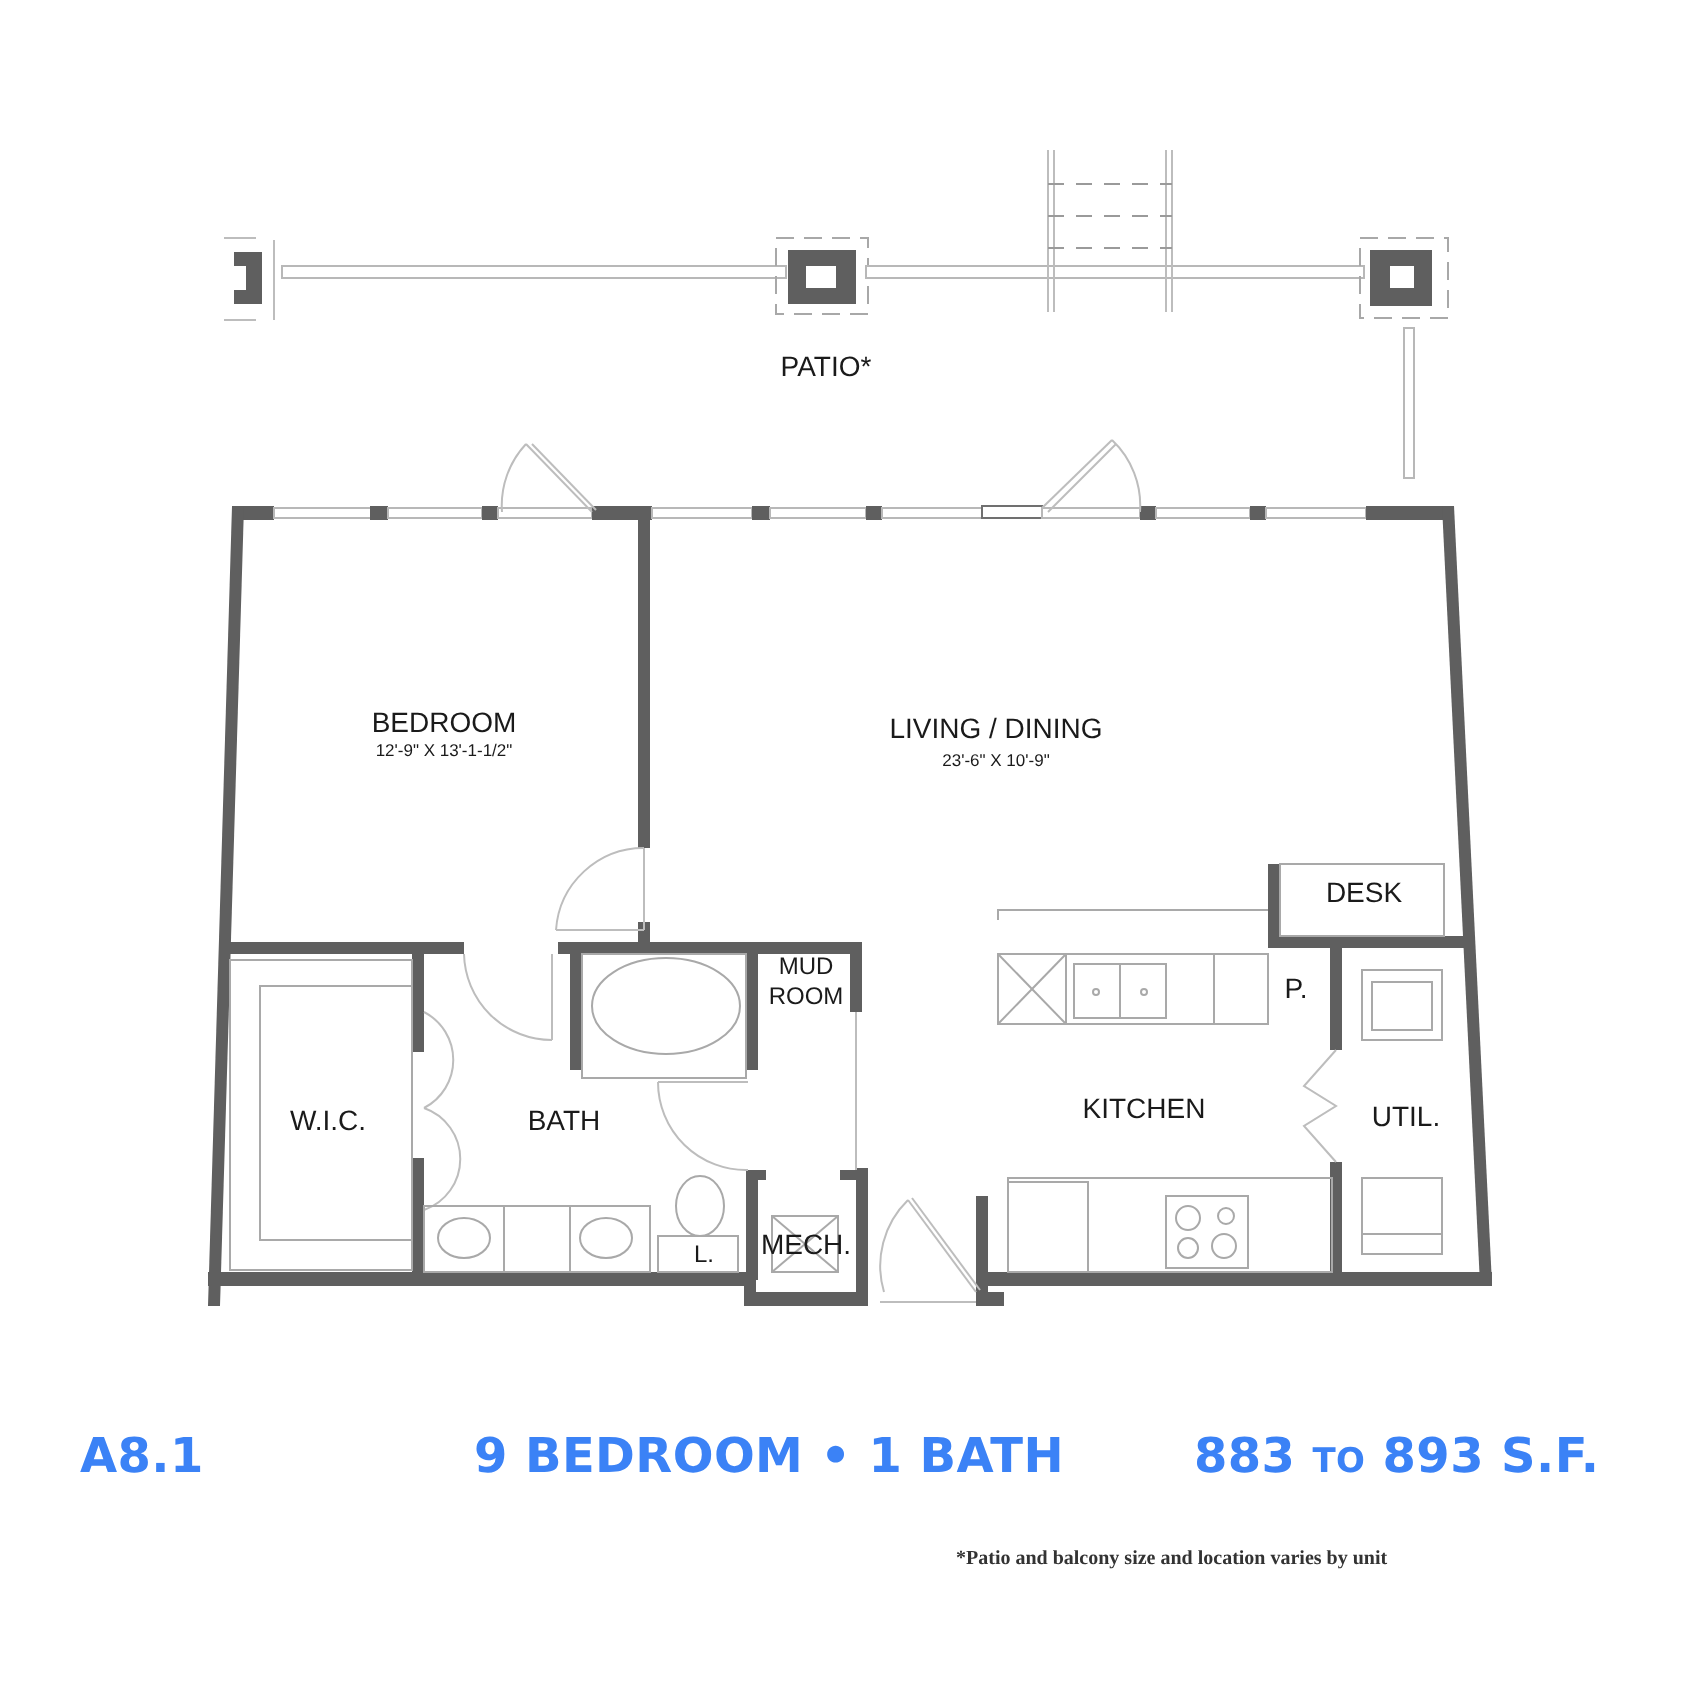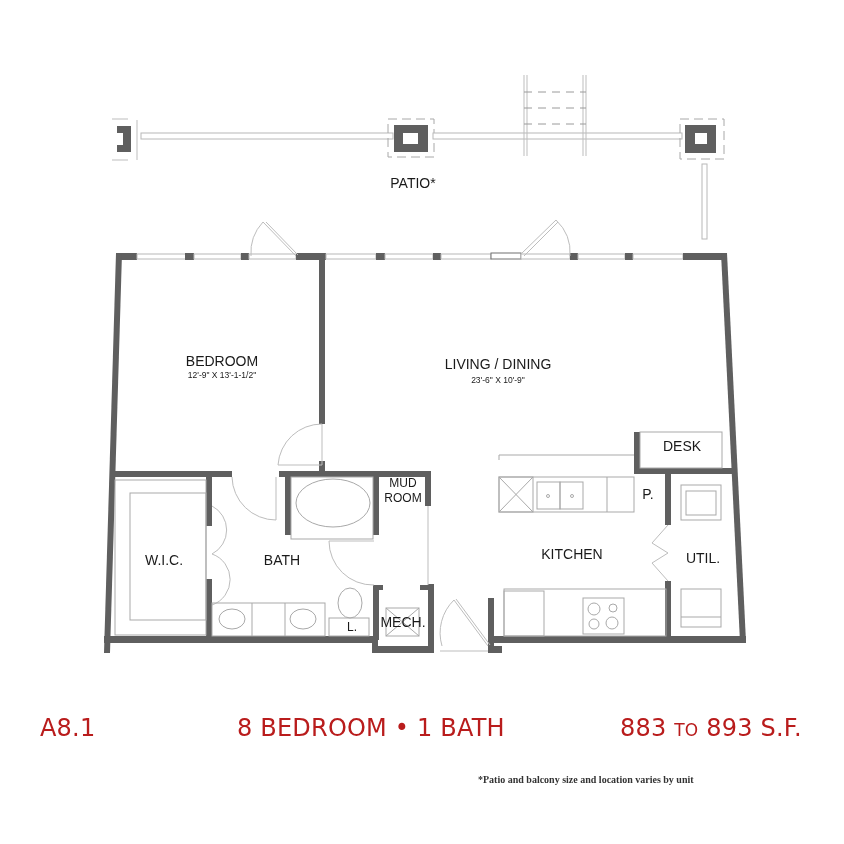--- a/index.html
+++ b/index.html
@@ -5,24 +5,24 @@
   html, body { margin: 0; padding: 0; background: #ffffff; }
   body { width: 844px; height: 844px; position: relative; overflow: hidden; font-family: "Liberation Sans", sans-serif; }
   svg { position: absolute; left: 0; top: 0; }
   .wall { fill: #5f5f5f; }
   .win { fill: #ffffff; stroke: #b8b8b8; stroke-width: 1; }
   .thin { fill: none; stroke: #bdbdbd; stroke-width: 1; }
   .fixture { fill: none; stroke: #a9a9a9; stroke-width: 1; }
   .dash { fill: none; stroke: #9a9a9a; stroke-width: 1; stroke-dasharray: 8 6; }
   .room-label { font-family: "Liberation Sans", sans-serif; font-size: 14px; fill: #1a1a1a; }
   .room-dim { font-family: "Liberation Sans", sans-serif; font-size: 8.5px; fill: #1a1a1a; }
-  .footer { position: absolute; top: 714px; font-family: "DejaVu Sans", sans-serif; font-weight: 400; font-size: 24px; color: #b91c1c; letter-spacing: 0.2px; }
+  .footer { position: absolute; top: 714px; font-family: "DejaVu Sans", sans-serif; font-weight: 700; font-size: 24px; color: #3b82f6; letter-spacing: 0.2px; }
   .footer-code { left: 40px; }
   .footer-type { left: 237px; }
-  .footer-sf { left: 620px; text-align: center; }
+  .footer-sf { left: 597px; text-align: center; }
   .footer-sf .small { font-size: 17px; }
   .note { position: absolute; left: 478px; top: 774px; font-family: "Liberation Serif", serif; font-size: 10px; color: #333; font-weight: bold; }
 </style>
 </head>
 <body>
 
 <svg width="844" height="844" viewBox="0 0 844 844">
 
   <g>
 
@@ -221,19 +221,19 @@
     <text class="room-label" x="282" y="565" text-anchor="middle">BATH</text>
     <text class="room-label" x="572" y="559" text-anchor="middle">KITCHEN</text>
     <text class="room-label" x="648" y="499" text-anchor="middle">P.</text>
     <text class="room-label" x="703" y="563" text-anchor="middle">UTIL.</text>
     <text class="room-label" x="352" y="631" text-anchor="middle" style="font-size:12px">L.</text>
     <text class="room-label" x="403" y="627" text-anchor="middle">MECH.</text>
   </g>
 </svg>
 
 <div class="footer footer-code">A8.1</div>
-<div class="footer footer-type">8 BEDROOM • 1 BATH</div>
+<div class="footer footer-type">9 BEDROOM • 1 BATH</div>
 <div class="footer footer-sf">
   <span>883</span>
   <span class="small">TO</span>
   <span>893 S.F.</span>
 </div>
 <div class="note">*Patio and balcony size and location varies by unit</div>
 
 </body></html>

